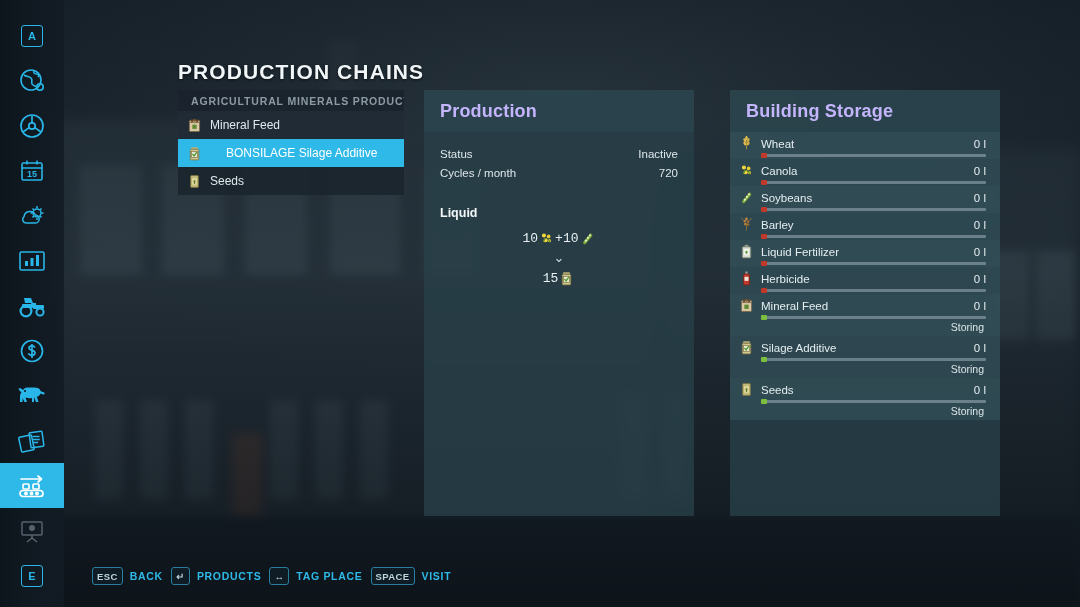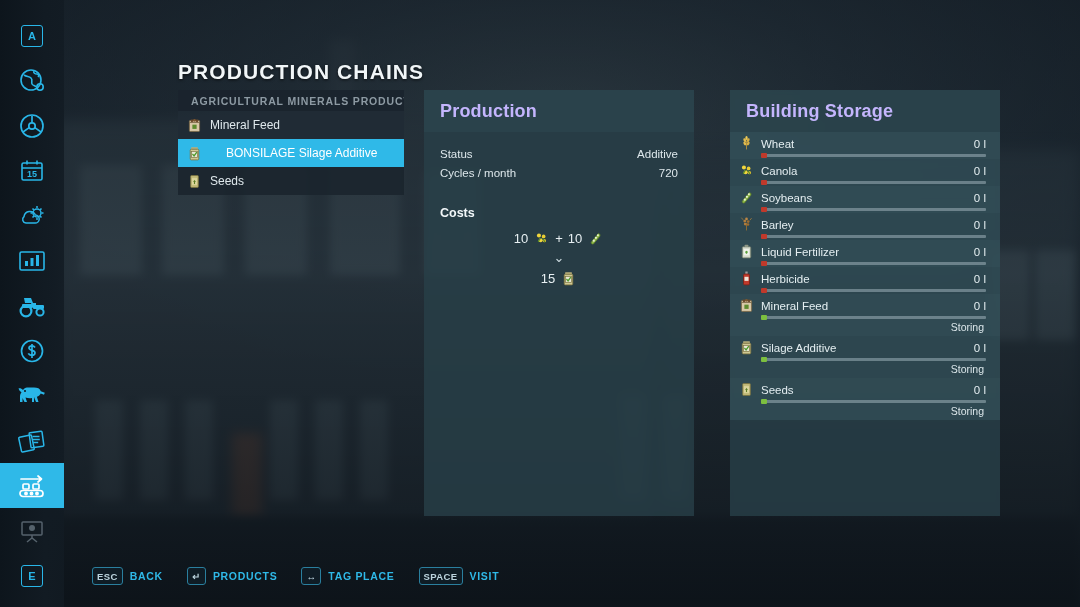--- a/index.html
+++ b/index.html
@@ -114,22 +114,22 @@
     padding:0 16px; height:19px;
     color:#dde7eb; font-size:11.5px;
   }
   #prod-stats { margin-top:12px; }
   .recipe-title {
     margin-top:24px; padding-left:16px;
     color:#f2f7f9; font-size:12.5px; font-weight:bold;
   }
   #recipe-body { margin-top:8px; text-align:center; color:#e8f0f3; }
   .recipe-line {
-    display:flex; align-items:center; justify-content:center; gap:5px;
-    font-size:13px; height:20px;
+    display:flex; align-items:center; justify-content:center; 
+    font-size:13px; height:20px;font-family:Liberation Mono, monospace;
   }
   .recipe-arrow { color:#cfdde2; font-size:13px; line-height:18px; margin:1px 0; }
 
   
   .sec-head {
     height:22px; display:flex; align-items:center; padding-left:16px;
     color:#93a3ac; font-size:10.5px; font-weight:bold; letter-spacing:.85px;
     background:rgba(40,64,73,.0);
   }
   .store-row { padding:3px 14px 2px 8px; background:rgba(62,93,104,.45); }
@@ -145,21 +145,21 @@
     position:absolute; left:0; top:-1px; width:6px; height:5px; border-radius:1px;
   }
   .store-status {
     text-align:right; color:#dbe6ea; font-size:10.5px; padding:2px 2px 1px 0;
   }
   .ico { width:17px; height:17px; flex:0 0 17px; display:block; }
 
   
   #help {
     position:absolute; left:92px; bottom:22px;
-    display:flex; align-items:center; gap:24px;
+    display:flex; align-items:center; gap:8px;
   }
   .help-item { display:flex; align-items:center; gap:7px; }
   .keycap {
     border:1.5px solid #2a7f9e; border-radius:3px; background:rgba(16,32,41,.7);
     color:#bcd4de; font-size:9.5px; font-weight:bold; letter-spacing:.4px;
     height:18px; min-width:19px; padding:0 4px;
     display:flex; align-items:center; justify-content:center;
   }
   .help-lbl { color:#2fb9e8; font-size:10.5px; font-weight:bold; letter-spacing:.7px; }
 </style>
@@ -334,29 +334,29 @@
     <span class="lbl">Seeds</span>
   </div>
 </div>
 
 <div class="panel" id="prod-panel">
   <div class="panel-head">Production</div>
 
   <div id="prod-stats">
     <div class="stat-row">
       <span>Status</span>
-      <span>Additive</span>
+      <span>Inactive</span>
     </div>
     <div class="stat-row">
       <span>Cycles / month</span>
       <span>720</span>
     </div>
   </div>
 
-  <div class="recipe-title">Costs</div>
+  <div class="recipe-title">Liquid</div>
 
   <div id="recipe-body">
     <div class="recipe-line">
       <span>10</span>
       <svg class="ico" viewBox="0 0 20 20">
         <circle cx="7" cy="6.5" r="2.4" fill="#f2d63c"></circle>
           <circle cx="12.5" cy="7.5" r="2.2" fill="#e9cc33"></circle>
         <circle cx="9" cy="12" r="2.4" fill="#f2d63c"></circle>
           <circle cx="13.5" cy="12.5" r="1.9" fill="#d9bd2c"></circle>
         <path d="M9 9.5 6 14M11.5 9.8 14 14" stroke="#4e8a2a" stroke-width="1.2" fill="none"></path>

